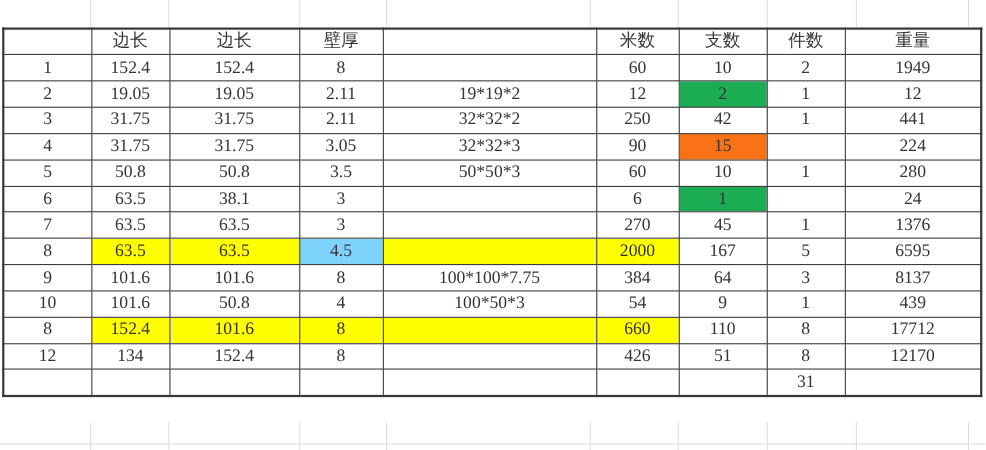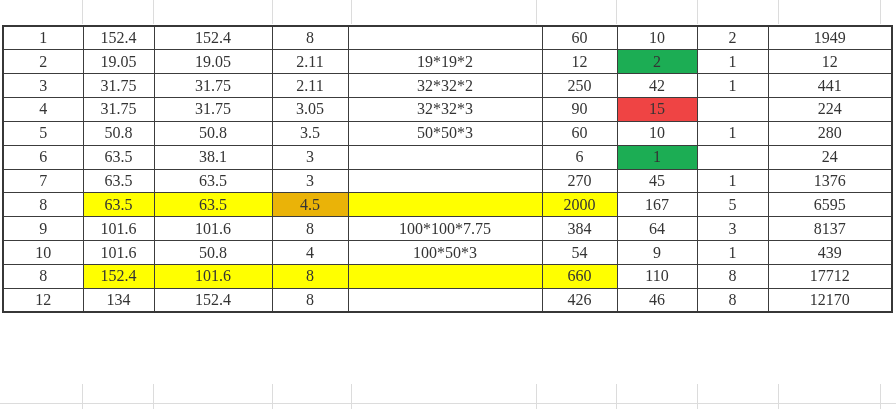--- a/index.html
+++ b/index.html
@@ -61,20 +61,31 @@
         <col style="width: 118px;">
         <col style="width: 76px;">
         <col style="width: 194px;">
         <col style="width: 75px;">
         <col style="width: 80px;">
         <col style="width: 71px;">
         <col style="width: 124px;">
       </colgroup>
     <tbody>
         <tr>
+          <td></td>
+          <td>边长</td>
+          <td>边长</td>
+          <td>壁厚</td>
+          <td></td>
+          <td>米数</td>
+          <td>支数</td>
+          <td>件数</td>
+          <td>重量</td>
+        </tr>
+        <tr>
           <td>1</td>
           <td>152.4</td>
           <td>152.4</td>
           <td>8</td>
           <td></td>
           <td>60</td>
           <td>10</td>
           <td>2</td>
           <td>1949</td>
         </tr>
@@ -100,21 +111,21 @@
           <td>1</td>
           <td>441</td>
         </tr>
         <tr>
           <td>4</td>
           <td>31.75</td>
           <td>31.75</td>
           <td>3.05</td>
           <td>32*32*3</td>
           <td>90</td>
-          <td style="background: #ef4444; text-align: center;">15</td>
+          <td style="background: #f97316; text-align: center;">15</td>
           <td></td>
           <td>224</td>
         </tr>
         <tr>
           <td>5</td>
           <td>50.8</td>
           <td>50.8</td>
           <td>3.5</td>
           <td>50*50*3</td>
           <td>60</td>
@@ -141,21 +152,21 @@
           <td></td>
           <td>270</td>
           <td>45</td>
           <td>1</td>
           <td>1376</td>
         </tr>
         <tr>
           <td>8</td>
           <td style="background: rgb(255, 255, 0);">63.5</td>
           <td style="background: rgb(255, 255, 0);">63.5</td>
-          <td style="background: #eab308;">4.5</td>
+          <td style="background: #7dd3fc;">4.5</td>
           <td style="background: rgb(255, 255, 0);"></td>
           <td style="background: rgb(255, 255, 0);">2000</td>
           <td>167</td>
           <td>5</td>
           <td>6595</td>
         </tr>
         <tr>
           <td>9</td>
           <td>101.6</td>
           <td>101.6</td>
@@ -188,23 +199,34 @@
           <td>8</td>
           <td>17712</td>
         </tr>
         <tr>
           <td>12</td>
           <td>134</td>
           <td>152.4</td>
           <td>8</td>
           <td></td>
           <td>426</td>
-          <td>46</td>
+          <td>51</td>
           <td>8</td>
           <td>12170</td>
+        </tr>
+        <tr>
+          <td></td>
+          <td></td>
+          <td></td>
+          <td></td>
+          <td></td>
+          <td></td>
+          <td></td>
+          <td>31</td>
+          <td></td>
         </tr>
       </tbody>
   </table>
   <div id="grid-bottom"></div>
 <div class="gridline-v" style="left: 82px; top: 0px; height: 24px; background: rgb(220, 220, 220);"></div>
     <div class="gridline-v" style="left: 153px; top: 0px; height: 24px; background: rgb(220, 220, 220);"></div>
     <div class="gridline-v" style="left: 272px; top: 0px; height: 24px; background: rgb(220, 220, 220);"></div>
     <div class="gridline-v" style="left: 351px; top: 0px; height: 24px; background: rgb(220, 220, 220);"></div>
     <div class="gridline-v" style="left: 536px; top: 0px; height: 24px; background: rgb(220, 220, 220);"></div>
     <div class="gridline-v" style="left: 616px; top: 0px; height: 24px; background: rgb(220, 220, 220);"></div>

